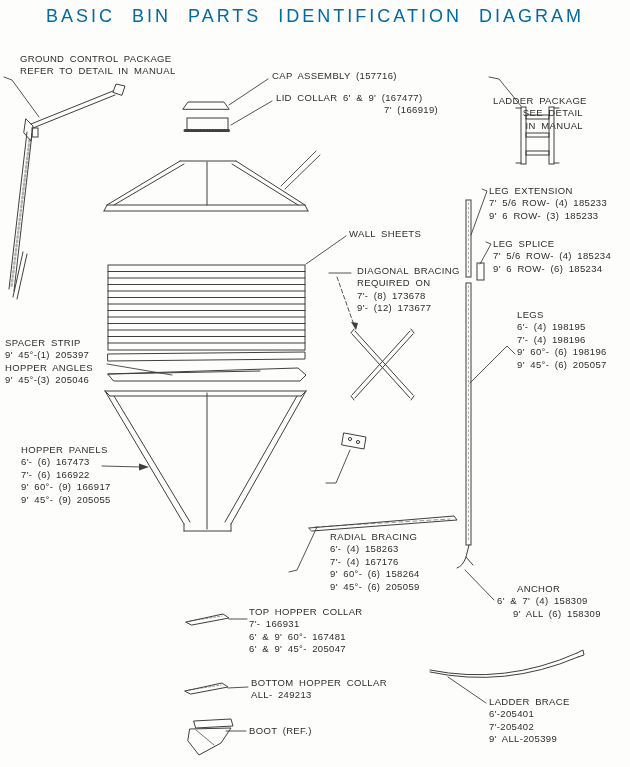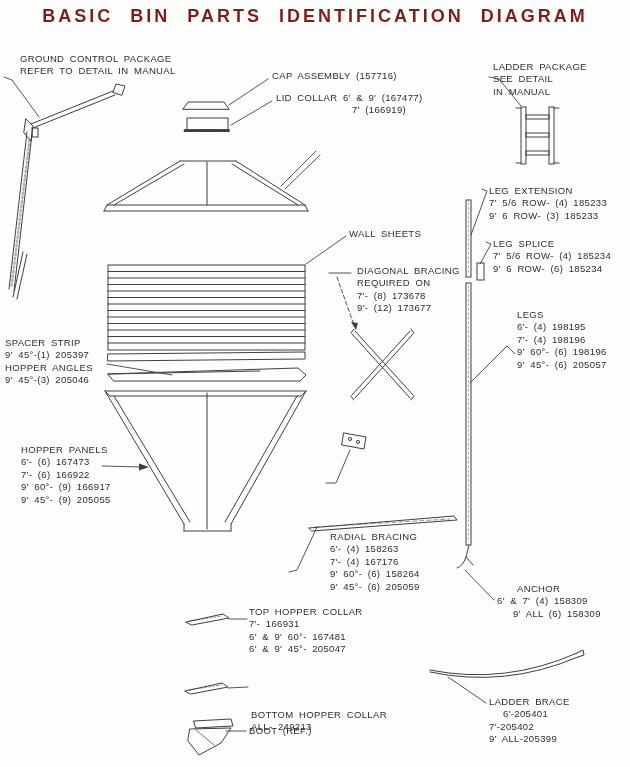--- a/index.html
+++ b/index.html
@@ -1,24 +1,24 @@
 <!DOCTYPE html>
 <html><head>
 <meta charset="utf-8">
 <style>
   html,body{margin:0;padding:0;background:#ffffff;}
   .page{position:relative;width:630px;height:767px;background:#fdfdfb;
         font-family:"Liberation Sans",sans-serif;overflow:hidden;}
   .title{position:absolute;top:6px;left:0;width:100%;text-align:center;
-         font-size:18px;letter-spacing:3px;word-spacing:9px;color:#7f1d1d;font-weight:700;}
+         font-size:18px;letter-spacing:3px;word-spacing:9px;color:#0369a1;font-weight:400;}
   .lbl{position:absolute;font-size:9.5px;line-height:12.4px;letter-spacing:.35px;
        word-spacing:2.5px;color:#2c2c2c;white-space:nowrap;}
   .lbl div{white-space:nowrap;}
   svg.diagram{position:absolute;top:0;left:0;}
-  .center{text-align:left;}
+  .center{text-align:right;margin-top:34px;}
 </style>
 </head>
 <body>
 
 <div class="page">
 
   <div class="title">BASIC BIN PARTS IDENTIFICATION DIAGRAM</div>
 
   <svg class="diagram" width="630" height="767" viewBox="0 0 630 767" stroke="#3f3f3f" fill="none" stroke-width="1" stroke-linecap="round">
 
@@ -194,21 +194,21 @@
     <div>GROUND CONTROL PACKAGE</div>
     <div>REFER TO DETAIL IN MANUAL</div>
   </div>
 
   <div class="lbl" style="left:272px;top:70px">
     <div>CAP ASSEMBLY (157716)</div>
   </div>
 
   <div class="lbl" style="left:276px;top:92px">
     <div>LID COLLAR 6' &amp; 9' (167477)</div>
-    <div style="margin-left:76px">7' (166919)</div>
+    <div style="margin-left:108px">7' (166919)</div>
   </div>
 
 
   <div class="lbl center" style="left:493px;top:61px;width:90px">
     <div>LADDER PACKAGE</div>
     <div>SEE DETAIL</div>
     <div>IN MANUAL</div>
   </div>
 
   <div class="lbl" style="left:489px;top:185px">
@@ -275,29 +275,29 @@
     <div style="margin-left:16px">9' ALL (6) 158309</div>
   </div>
 
   <div class="lbl" style="left:249px;top:606px">
     <div>TOP HOPPER COLLAR</div>
     <div>7'- 166931</div>
     <div>6' &amp; 9' 60°- 167481</div>
     <div>6' &amp; 9' 45°- 205047</div>
   </div>
 
-  <div class="lbl" style="left:251px;top:709px">
+  <div class="lbl" style="left:251px;top:677px">
     <div>BOTTOM HOPPER COLLAR</div>
     <div>ALL- 249213</div>
   </div>
 
   <div class="lbl" style="left:249px;top:725px">
     <div>BOOT (REF.)</div>
   </div>
 
   <div class="lbl" style="left:489px;top:696px">
     <div>LADDER BRACE</div>
-    <div style="margin-left:14px">6'-205401</div>
+    <div style="margin-left:0">6'-205401</div>
     <div>7'-205402</div>
     <div>9' ALL-205399</div>
   </div>
 
 </div>
 
 </body></html>

